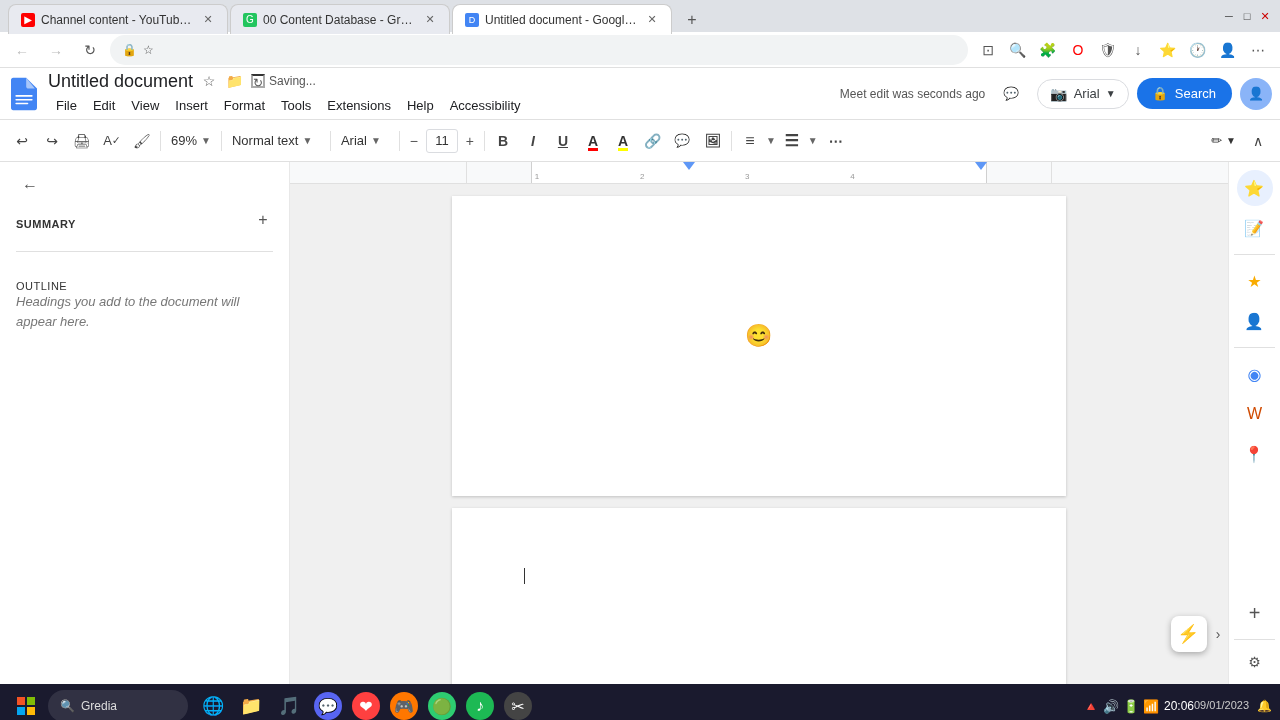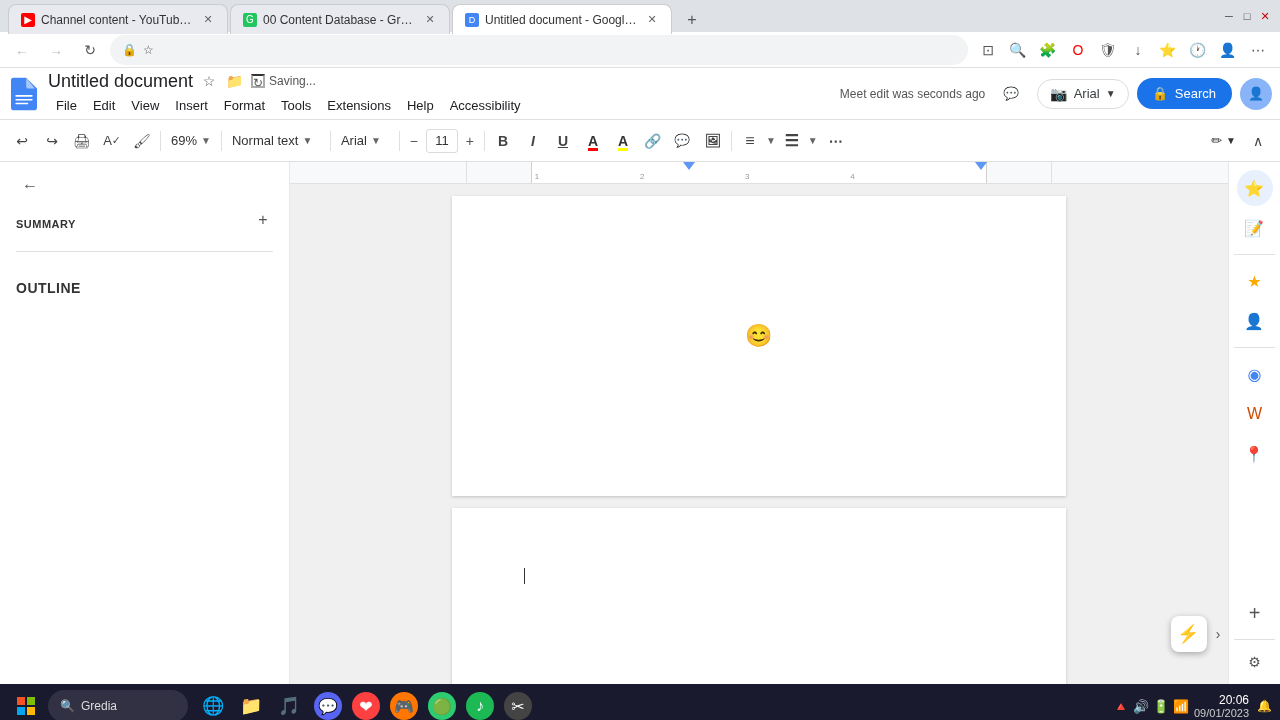--- a/index.html
+++ b/index.html
@@ -66,21 +66,21 @@
 
     
     .docs-sidebar { width: 290px; background: #fff; border-right: 1px solid #e8e8e8; display: flex; flex-direction: column; padding: 8px 16px; flex-shrink: 0; }
     .sidebar-back { display: flex; align-items: center; margin-bottom: 12px; }
     .sidebar-back-btn { width: 28px; height: 28px; display: flex; align-items: center; justify-content: center; border-radius: 50%; cursor: pointer; color: #555; font-size: 16px; }
     .sidebar-section { margin-bottom: 16px; }
     .sidebar-section-header { display: flex; align-items: flex-end; justify-content: space-between; margin-bottom: 21px; }
     .sidebar-section-title { font-size: 11px; font-weight: 600; color: #333; text-transform: uppercase; letter-spacing: 0.5px; }
     .sidebar-section-add { width: 20px; height: 20px; display: flex; align-items: center; justify-content: center; cursor: pointer; font-size: 16px; color: #555; border-radius: 50%; }
     .sidebar-divider { height: 1px; background: #e0e0e0; margin: 4px 0 12px; }
-    .sidebar-outline-title { font-size: 14px; font-weight: 700; color: #333; text-transform: uppercase; letter-spacing: 0.5px; }
+    .sidebar-outline-title { font-size: 11px; font-weight: 400; color: #333; text-transform: uppercase; letter-spacing: 0.5px; }
     .sidebar-outline-text { font-size: 13px; color: #777; font-style: italic; line-height: 1.5; }
 
     
     .docs-content { flex: 1; overflow-y: auto; background: #f0f0f0; display: flex; flex-direction: column; align-items: center; padding: 0 0 20px; }
     
     
     .ruler { width: 100%; height: 22px; background: #f8f9fa; border-bottom: 1px solid #e0e0e0; position: relative; display: flex; align-items: center; justify-content: center; flex-shrink: 0; }
     .ruler-inner { width: 586px; height: 100%; position: relative; background: #fff; border-left: 1px solid #e0e0e0; border-right: 1px solid #e0e0e0; display: flex; align-items: flex-end; }
     .ruler-mark { position: absolute; font-size: 8px; color: #999; bottom: 2px; transform: translateX(-50%); }
     .ruler-marker { position: absolute; top: 0; width: 0; height: 0; border-left: 6px solid transparent; border-right: 6px solid transparent; border-top: 8px solid #5e97f6; transform: translateX(-50%); }
@@ -104,21 +104,21 @@
     .taskbar { height: 44px; background: #1a1a2e; display: flex; align-items: center; padding: 0 8px; gap: 4px; flex-shrink: 0; }
     .taskbar-start { width: 36px; height: 36px; display: flex; align-items: center; justify-content: center; border-radius: 4px; cursor: pointer; background: transparent; }
     .taskbar-start svg { width: 20px; height: 20px; }
     .taskbar-search { display: flex; align-items: center; gap: 6px; background: rgba(255,255,255,0.1); border-radius: 20px; padding: 4px 12px; height: 32px; cursor: pointer; min-width: 140px; }
     .taskbar-search-icon { font-size: 12px; color: #aaa; }
     .taskbar-search-text { font-size: 12px; color: #ddd; }
     .taskbar-apps { display: flex; align-items: center; gap: 2px; margin-left: 4px; }
     .taskbar-app { width: 36px; height: 36px; display: flex; align-items: center; justify-content: center; border-radius: 4px; cursor: pointer; }
     .taskbar-app-icon { font-size: 18px; }
     .taskbar-right { margin-left: auto; display: flex; align-items: center; gap: 4px; }
-    .taskbar-time { display: flex; flex-direction: column; align-items: flex-end; }
+    .taskbar-time { display: flex; flex-direction: row; }
     .taskbar-time-main { font-size: 12px; color: #fff; }
     .taskbar-time-date { font-size: 11px; color: #ccc; }
     .taskbar-sys-icons { display: flex; align-items: center; gap: 4px; }
     .taskbar-sys-icon { font-size: 13px; color: #ccc; cursor: pointer; }
 
     
     .docs-content::-webkit-scrollbar { width: 8px; }
     .docs-content::-webkit-scrollbar-track { background: #f0f0f0; }
     .docs-content::-webkit-scrollbar-thumb { background: #bbb; border-radius: 4px; }
   </style>
@@ -340,20 +340,21 @@
         <div class="sidebar-section">
           <div class="sidebar-section-header">
             <span class="sidebar-section-title">SUMMARY</span>
             <div class="sidebar-section-add">+</div>
           </div>
           <div class="sidebar-divider"></div>
         </div>
 
         <div class="sidebar-section">
           <div class="sidebar-outline-title">OUTLINE</div>
+          <p class="sidebar-outline-text">Headings you add to the document will appear here.</p>
         </div>
       </div>
 
       <div class="docs-content">
 
         <div class="ruler">
           <div class="ruler-inner">
             <div class="ruler-margin-left"></div>
             <div class="ruler-margin-right"></div>
 

